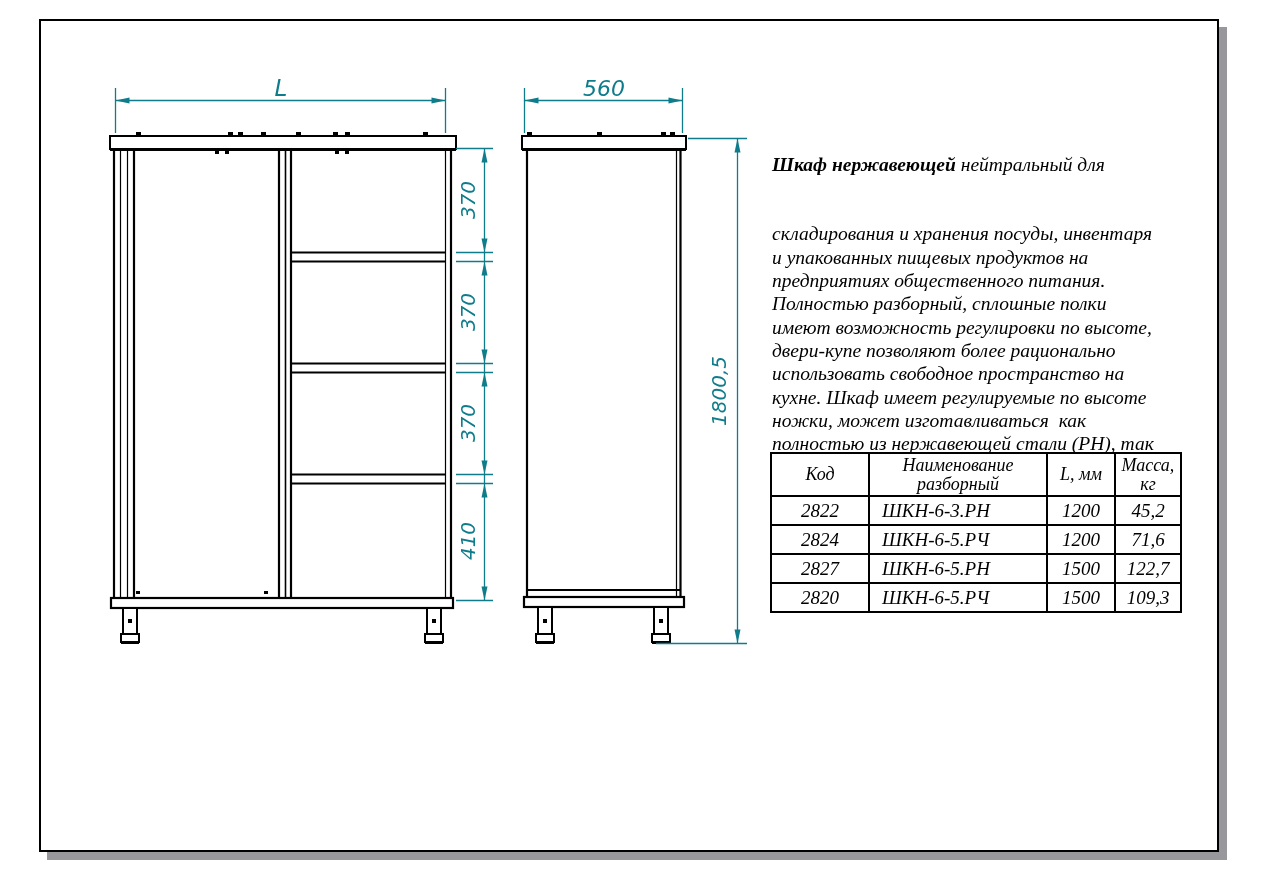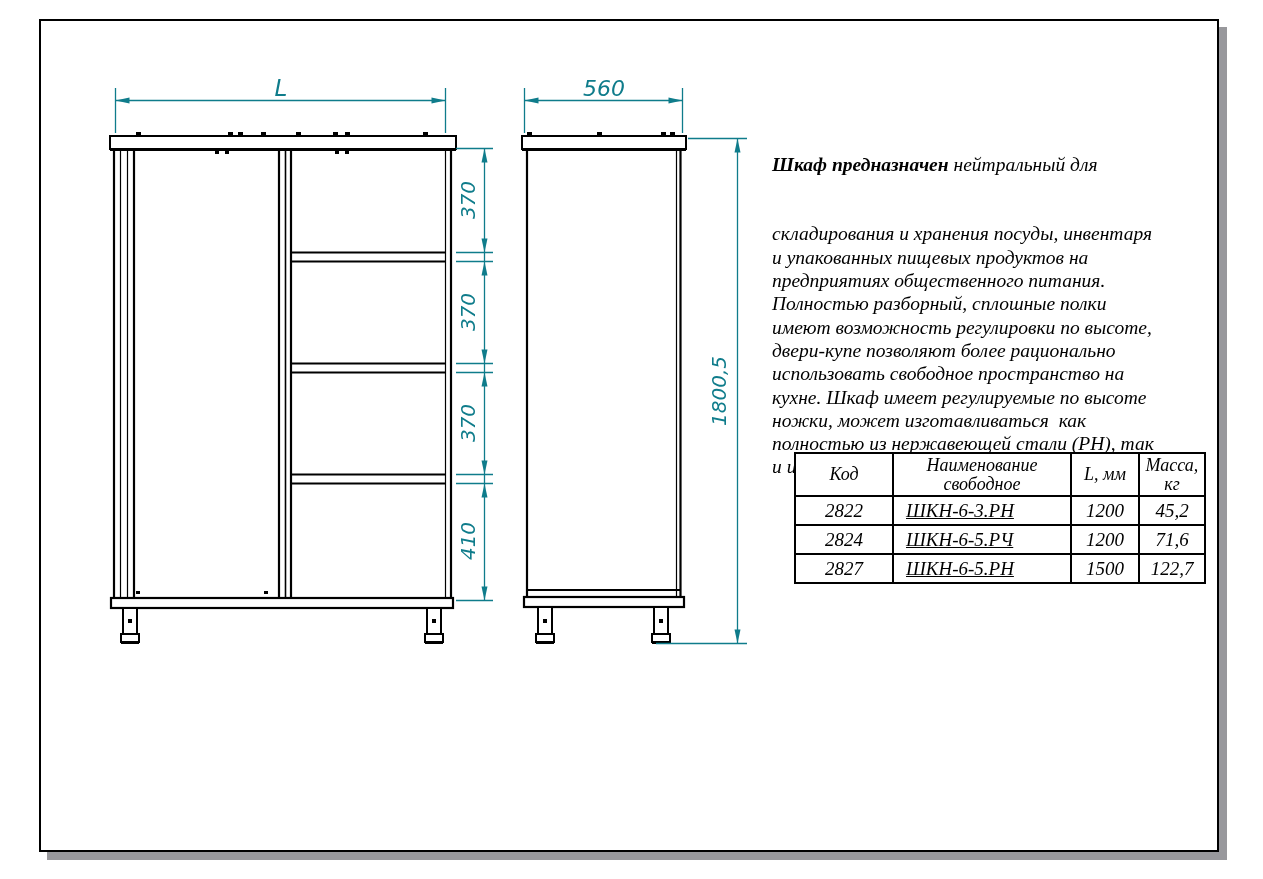--- a/index.html
+++ b/index.html
@@ -10,26 +10,26 @@
            box-shadow:8px 8px 0 0 #98989c; }
   svg.drawing { position:absolute; left:0; top:0; }
   .dimtext { fill:#0f7c8b; stroke:none; font-style:italic;
              font-family:"DejaVu Sans", sans-serif; }
   .desc { position:absolute; left:772px; top:106px; width:432px;
           font-style:italic; font-size:19.5px; line-height:23.3px;
           color:#000; white-space:pre; }
   .desc .lead { font-weight:bold; }
   table.spec { position:absolute; left:770px; top:452px; width:410px;
                border-collapse:collapse; table-layout:fixed;
-               font-style:italic; color:#000; background:#fff;margin-left:24px; }
+               font-style:italic; color:#000; background:#fff; }
   .spec th, .spec td { border:2px solid #000; text-align:center;
                        font-weight:normal; padding:0; overflow:hidden; }
   .spec th { height:41px; font-size:18px; line-height:19px; white-space:pre-line; }
   .spec td { height:27px; font-size:19px;border-radius:10px; }
-  .spec td:nth-child(2) { text-align:left; padding-left:12px;text-decoration:underline; }
+  .spec td:nth-child(2) { text-align:left; padding-left:12px; }
 </style>
 </head>
 <body>
 
 <div class="sheet"></div>
 
 <svg class="drawing" width="760" height="700" viewBox="0 0 760 700">
 
   <g stroke="#000" fill="none">
     <rect x="110" y="136" width="346" height="13" fill="#fff" stroke-width="2"></rect>
@@ -173,36 +173,36 @@
       <line x1="656" y1="643.5" x2="747" y2="643.5"></line>
       <line x1="737.5" y1="138.5" x2="737.5" y2="643.5"></line>
       <path d="M737.5,138.5 l-3,14 h6 z" fill="#0f7c8b" stroke="none"></path>
       <path d="M737.5,643.5 l-3,-14 h6 z" fill="#0f7c8b" stroke="none"></path>
       <text class="dimtext" x="726" y="391" text-anchor="middle" font-size="20" transform="rotate(-90 726 391)">1800,5</text>
     </g>
   </g>
 </svg>
 
 <div class="desc">
-  <div><span class="lead">Шкаф предназначен</span><span> нейтральный для</span></div>
+  <div><span class="lead">Шкаф нержавеющей</span><span> нейтральный для</span></div>
   <div><div>складирования и хранения посуды, инвентаря</div><div>и упакованных пищевых продуктов на</div><div>предприятиях общественного питания.</div><div>Полностью разборный, сплошные полки</div><div>имеют возможность регулировки по высоте,</div><div>двери-купе позволяют более рационально</div><div>использовать свободное пространство на</div><div>кухне. Шкаф имеет регулируемые по высоте</div><div>ножки, может изготавливаться  как</div><div>полностью из нержавеющей стали (РН), так</div><div>и из крашеного металла (РЧ).</div></div>
 </div>
 
 <table class="spec">
   <colgroup>
     <col style="width:98px">
       <col style="width:178px">
       <col style="width:68px">
       <col style="width:66px">
   </colgroup>
   <thead>
     <tr>
       <th>Код</th>
       <th>Наименование
-свободное</th>
+разборный</th>
       <th>L, мм</th>
       <th>Масса,
 кг</th>
     </tr>
   </thead>
   <tbody>
       <tr>
         <td>2822</td>
         <td>ШКН-6-3.РН</td>
         <td>1200</td>
@@ -213,14 +213,20 @@
         <td>ШКН-6-5.РЧ</td>
         <td>1200</td>
         <td>71,6</td>
       </tr>
       <tr>
         <td>2827</td>
         <td>ШКН-6-5.РН</td>
         <td>1500</td>
         <td>122,7</td>
       </tr>
+      <tr>
+        <td>2820</td>
+        <td>ШКН-6-5.РЧ</td>
+        <td>1500</td>
+        <td>109,3</td>
+      </tr>
     </tbody>
 </table>
 
 </body></html>

